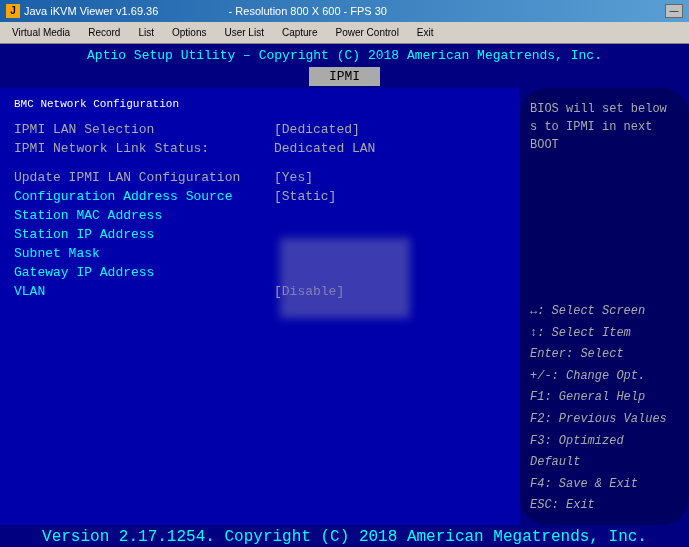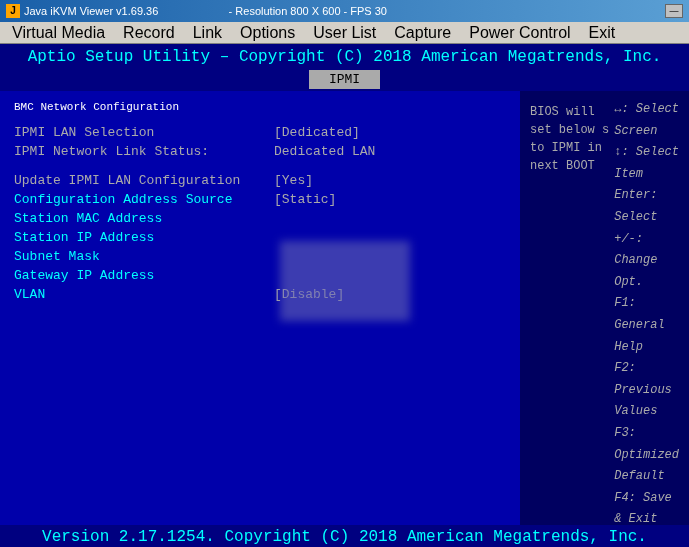--- a/index.html
+++ b/index.html
@@ -56,21 +56,21 @@
 
     
     #menu-bar {
       background: #d4d0c8;
       height: 22px;
       display: flex;
       align-items: center;
       padding: 0 4px;
       border-bottom: 1px solid #808080;
       font-family: Arial, sans-serif;
-      font-size: 16px;
+      font-size: 10px;
       gap: 2px;
     }
     .menu-item {
       padding: 2px 8px;
       cursor: pointer;
       color: #000;
       white-space: nowrap;
     }
 
     
@@ -82,21 +82,21 @@
       display: flex;
       flex-direction: column;
     }
 
     
     #bios-header {
       background: #000080;
       color: #00ffff;
       text-align: center;
       padding: 4px 0 2px 0;
-      font-size: 16px;
+      font-size: 13px;
       font-family: 'Courier New', Courier, monospace;
       border-bottom: none;
     }
 
     
     #tab-bar {
       display: flex;
       justify-content: center;
       background: #000080;
       padding: 2px 0;
@@ -178,21 +178,23 @@
 
     
     #right-panel {
       background: #000060;
       width: 169px;
       padding: 8px 10px;
       color: #aaaaaa;
       font-size: 12px;
       font-family: 'Courier New', Courier, monospace;
       display: flex;
+      flex-direction: column;
       justify-content: space-between;
+      border-radius: 27px;
     }
 
     #help-text {
       color: #aaaaaa;
       font-size: 12px;
       line-height: 1.5;
       padding-top: 4px;
     }
 
     #key-help {
@@ -226,21 +228,21 @@
     </span>
   </div>
   <div id="title-bar-controls">
     <span id="title-bar-minimize">—</span>
   </div>
 </div>
 
 <div id="menu-bar">
   <span class="menu-item">Virtual Media</span>
   <span class="menu-item">Record</span>
-  <span class="menu-item">Link</span>
+  <span class="menu-item">List</span>
   <span class="menu-item">Options</span>
   <span class="menu-item">User List</span>
   <span class="menu-item">Capture</span>
   <span class="menu-item">Power Control</span>
   <span class="menu-item">Exit</span>
 </div>
 
 <div id="bios-window">
 
   <div id="bios-header">

